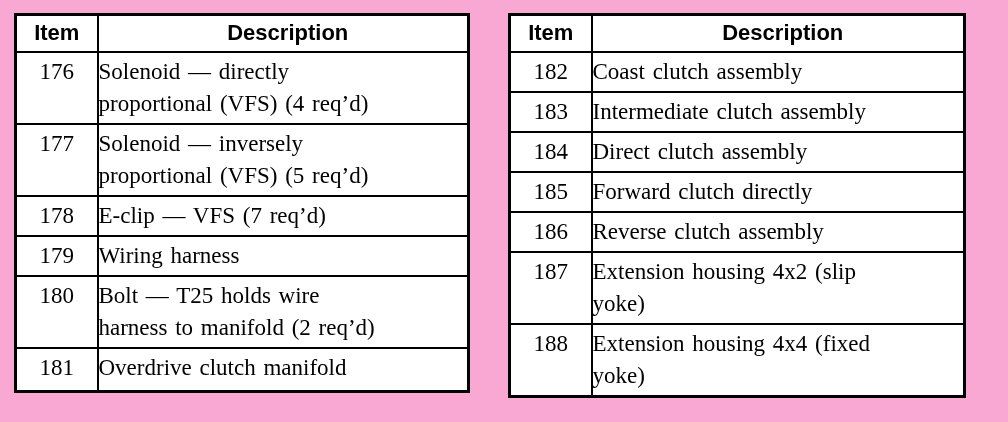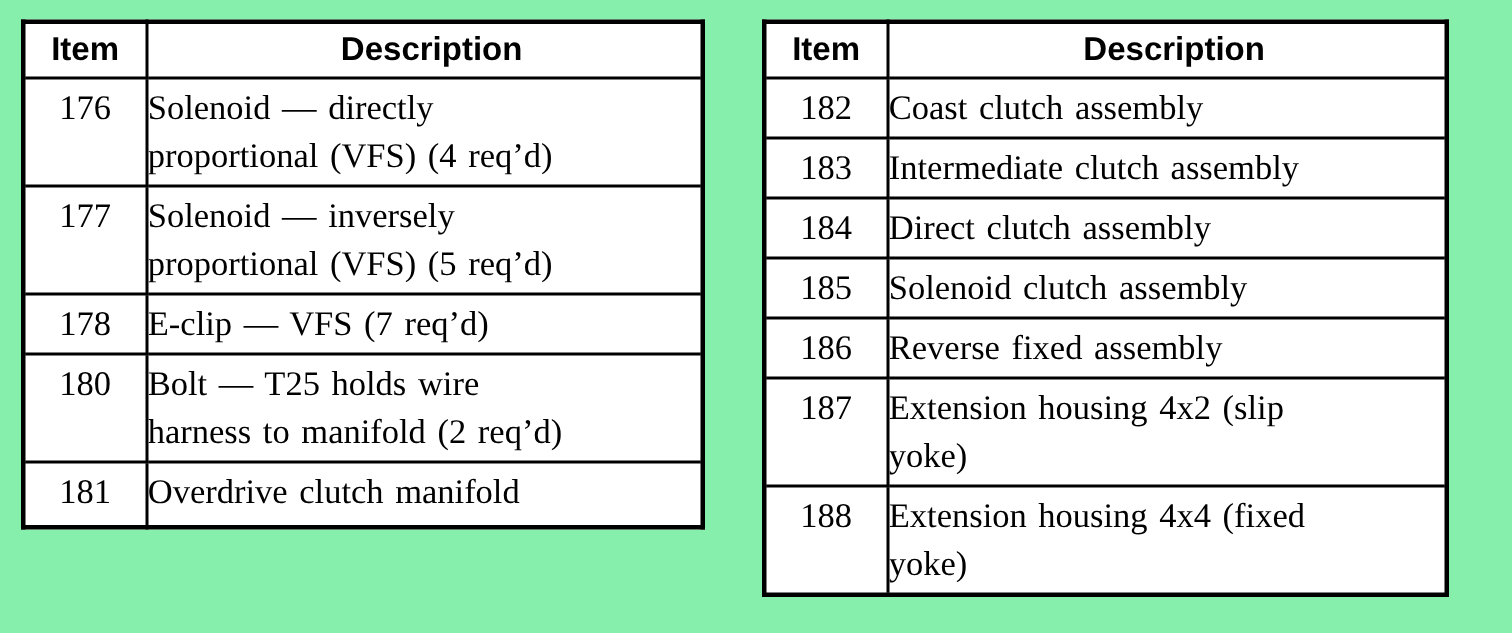--- a/index.html
+++ b/index.html
@@ -1,21 +1,21 @@
 <!DOCTYPE html>
 <html><head>
 <meta charset="utf-8">
 <style>
   * { margin: 0; padding: 0; box-sizing: border-box; }
   html, body { background: #ffffff; }
   .page {
     position: relative;
     width: 1008px;
     height: 422px;
-    background: #86efac;
+    background: #f9a8d4;
     overflow: hidden;
     font-family: "Liberation Serif", "DejaVu Serif", serif;
     color: #000000;
   }
   table.parts-table {
     position: absolute;
     top: 13px;
     border-collapse: collapse;
     table-layout: fixed;
     background: #ffffff;
@@ -80,20 +80,24 @@
       </tr>
       <tr class="row-2">
         <td class="item-cell">177</td>
         <td class="desc-cell">Solenoid — inversely
 proportional (VFS) (5 req’d)</td>
       </tr>
       <tr class="row-1">
         <td class="item-cell">178</td>
         <td class="desc-cell">E-clip — VFS (7 req’d)</td>
       </tr>
+      <tr class="row-1">
+        <td class="item-cell">179</td>
+        <td class="desc-cell">Wiring harness</td>
+      </tr>
       <tr class="row-2">
         <td class="item-cell">180</td>
         <td class="desc-cell">Bolt — T25 holds wire
 harness to manifold (2 req’d)</td>
       </tr>
       <tr class="row-last-1">
         <td class="item-cell">181</td>
         <td class="desc-cell">Overdrive clutch manifold</td>
       </tr>
     </tbody>
@@ -118,25 +122,25 @@
       <tr class="row-1">
         <td class="item-cell">183</td>
         <td class="desc-cell">Intermediate clutch assembly</td>
       </tr>
       <tr class="row-1">
         <td class="item-cell">184</td>
         <td class="desc-cell">Direct clutch assembly</td>
       </tr>
       <tr class="row-1">
         <td class="item-cell">185</td>
-        <td class="desc-cell">Solenoid clutch assembly</td>
+        <td class="desc-cell">Forward clutch directly</td>
       </tr>
       <tr class="row-1">
         <td class="item-cell">186</td>
-        <td class="desc-cell">Reverse fixed assembly</td>
+        <td class="desc-cell">Reverse clutch assembly</td>
       </tr>
       <tr class="row-2">
         <td class="item-cell">187</td>
         <td class="desc-cell">Extension housing 4x2 (slip
 yoke)</td>
       </tr>
       <tr class="row-last-2">
         <td class="item-cell">188</td>
         <td class="desc-cell">Extension housing 4x4 (fixed
 yoke)</td>

